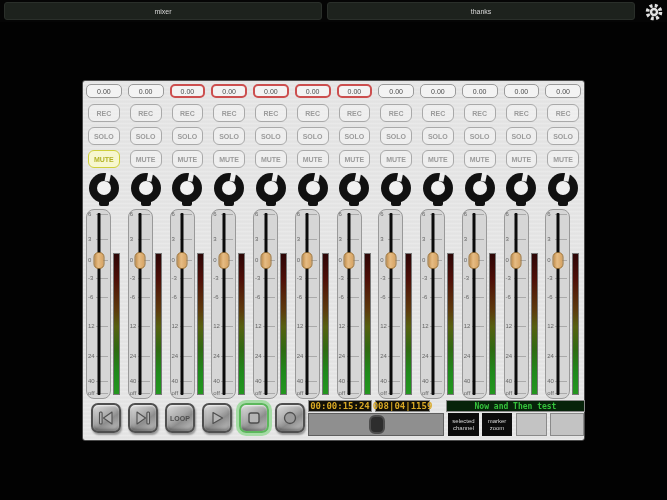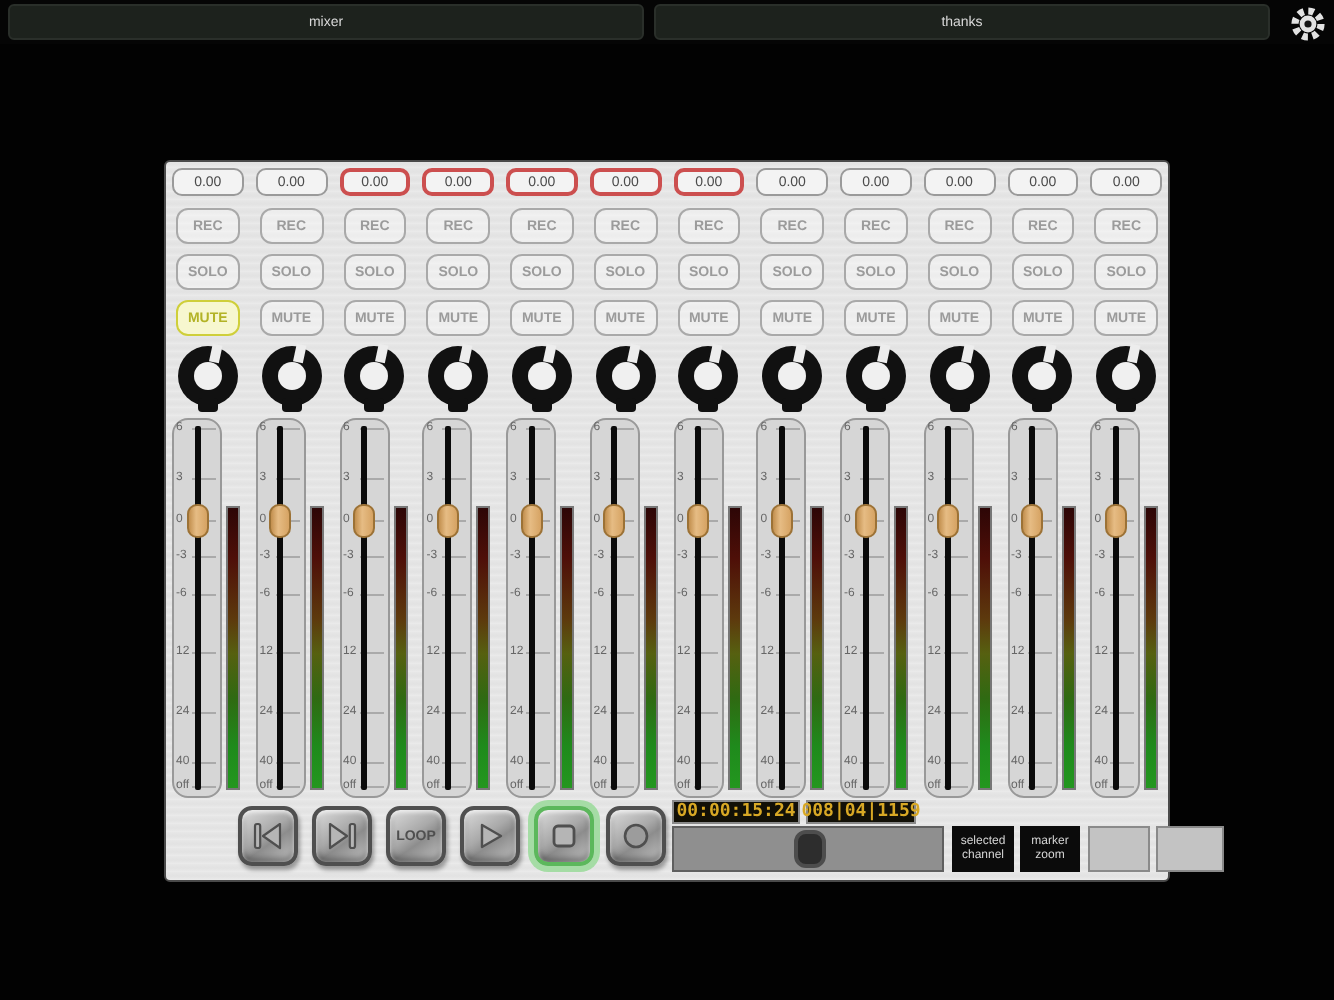--- a/index.html
+++ b/index.html
@@ -56,21 +56,21 @@
     background:#0b0b0b; border-radius:1px; }
   .handle { position:absolute; left:50%; transform:translateX(-50%); width:11px; height:17px;
     border-radius:5px; background:linear-gradient(90deg,#c28f4e,#e6bc84 40%,#d6a363);
     border:1px solid #9c7236; }
 
   .meter { position:absolute; top:172px; left:30px; width:7px; height:142px; border:1px solid #777;
     background:linear-gradient(180deg,#2d0606 0%,#4e0f08 18%,#5d3a0d 40%,#566010 52%,
       #2f6a12 68%,#1f8a1c 85%,#23971f 100%); }
 
   
-  .transport { position:absolute; left:0; right:0; bottom:0; height:40px;margin-left:28px; }
+  .transport { position:absolute; left:0; right:0; bottom:0; height:40px; }
   .tbtn { position:absolute; top:3px; width:30px; height:30px; border:2px solid #4f4f4f;
     border-radius:7px; background:linear-gradient(145deg,#dcdcdc 0%,#a9a9a9 45%,#8d8d8d 60%,#c4c4c4 100%);
     box-shadow:inset 0 1px 2px rgba(255,255,255,.8), inset 0 -2px 3px rgba(0,0,0,.35),
       1px 2px 2px rgba(0,0,0,.35);
     display:flex; align-items:center; justify-content:center; cursor:pointer; }
   .tbtn.active { border-color:#5cb85c; box-shadow:0 0 0 3px #a5dca5, inset 0 1px 2px rgba(255,255,255,.8),
     inset 0 -2px 3px rgba(0,0,0,.35); }
   .tbtn .loop-txt { font-size:7px; font-weight:bold; color:#4f4f4f; }
 
   .disp { position:absolute; top:0; height:12px; border:1px solid #8a8a8a;
@@ -587,20 +587,21 @@
       <div class="tbtn" style="left:192px">
         <span>
           <svg width="20" height="20" viewBox="0 0 20 20">
             <circle cx="10" cy="10" r="5.5" fill="#9c9c9c" stroke="#4f4f4f" stroke-width="1.3"></circle>
           </svg>
         </span>
       </div>
 
       <div class="disp disp-time">00:00:15:24</div>
       <div class="disp disp-bars">008|04|1159</div>
+      <div class="disp disp-title">Now and Then test</div>
 
       <div class="scrub">
         <div class="scrub-thumb"></div>
       </div>
       <div class="mini mini-sel">selected channel</div>
       <div class="mini mini-mz">marker zoom</div>
       <div class="blank blank-1"></div>
       <div class="blank blank-2"></div>
     </div>
   </div>

